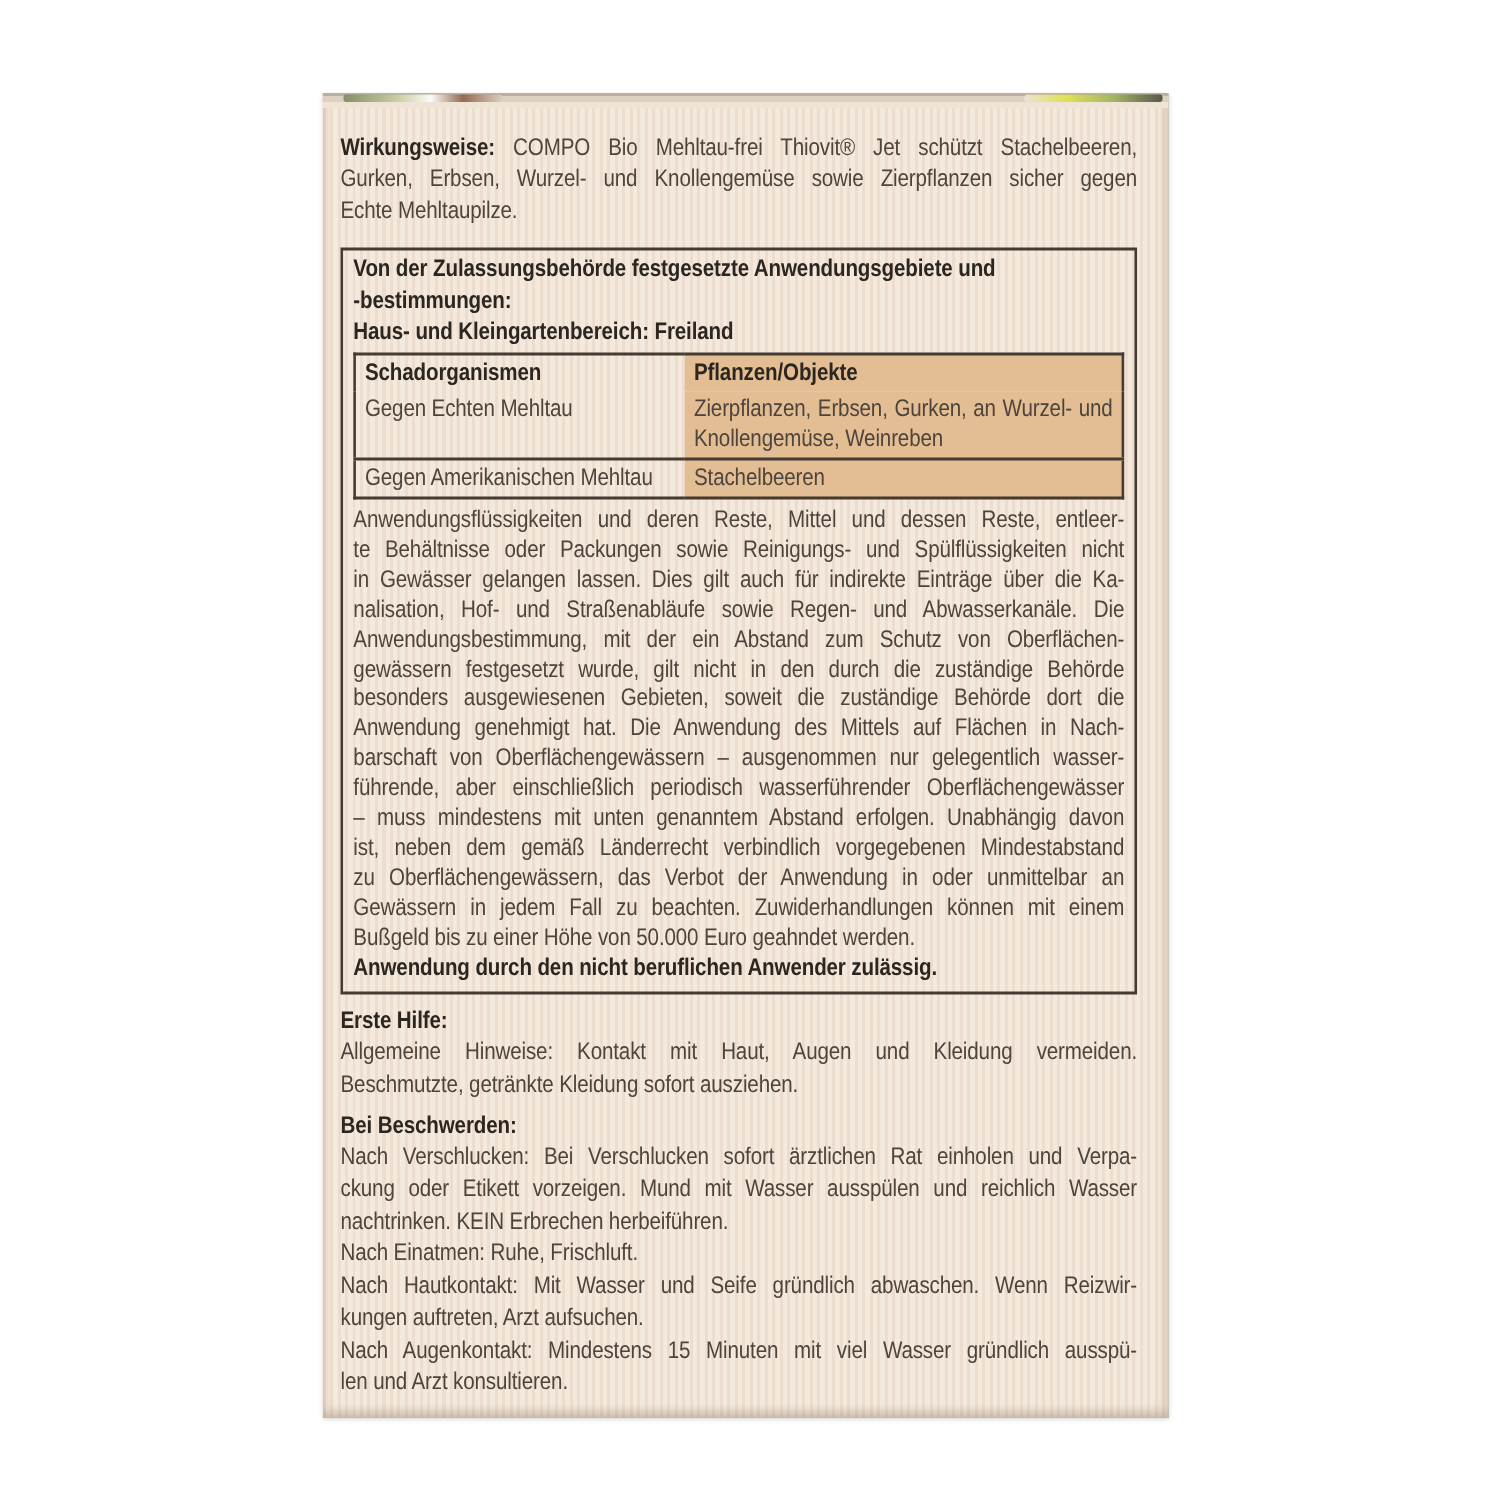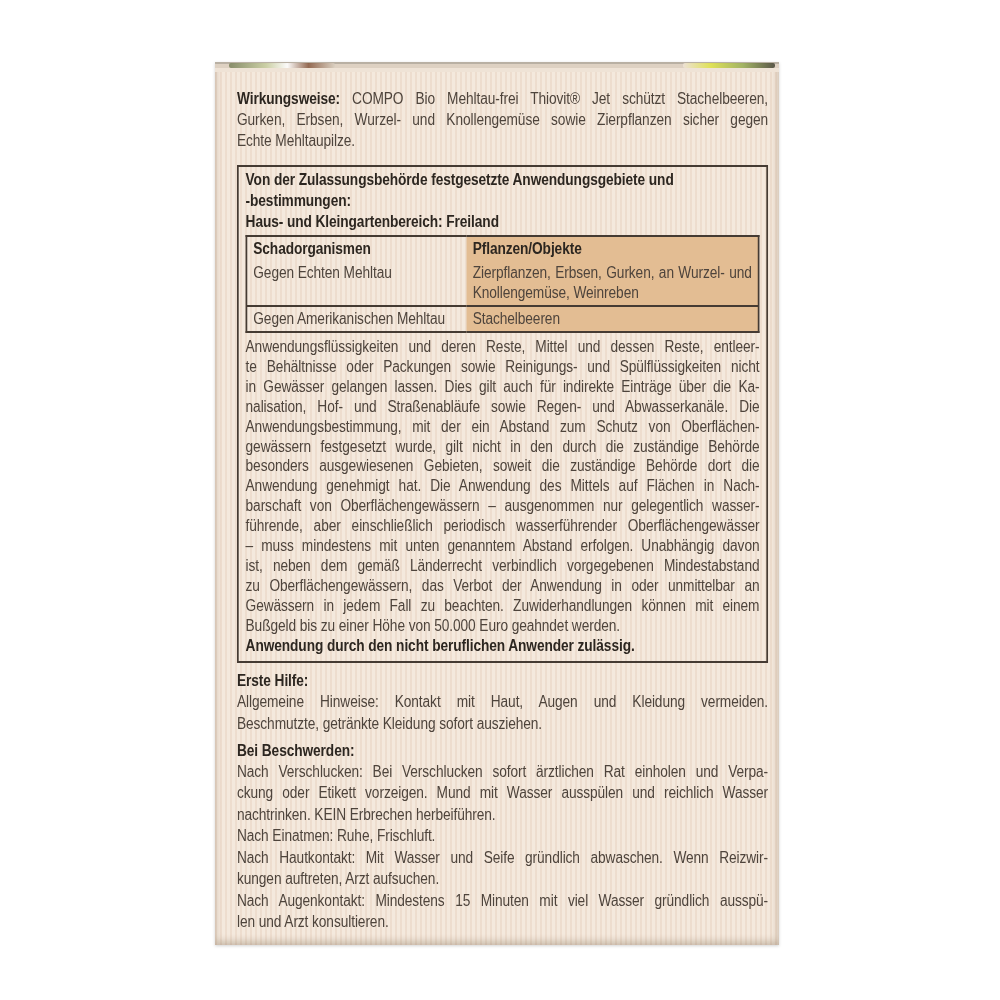--- a/index.html
+++ b/index.html
@@ -22,21 +22,21 @@
   }
   .flap {
     position:relative; height:10px; width:100%;
     background:linear-gradient(#b9b0a3 0 2px, #ded1c2 2px 6px, #efe3d6 6px 10px);
   }
   .smudge { position:absolute; top:1px; height:5px; border-radius:2px; opacity:.9; }
   .smudge.left  { left:14px;  width:106px;
     background:linear-gradient(90deg,#7e8560,#c9cfa2 35%,#ffffff 55%,#8c5f46 75%,#d9cfc0); }
   .smudge.right { right:4px; width:92px;
     background:linear-gradient(90deg,#efe3d6,#dfe34b 30%,#9cb05a 65%,#4c4a3c); }
-  .content { padding:16px 0 0 22px; }
+  .content { padding:16px 0 0 12px; }
   .ts { width:620px; transform:scaleX(0.8565); transform-origin:0 0; }
   .line { line-height:21px; font-size:16px; letter-spacing:-0.1px; text-align:justify; }
   .stretch { text-align-last:justify; }
   .b { font-weight:bold; color:#2c2620; }
   .bigbox {
     margin-top:14px; border:2px solid #453b33; padding:2px 8px 5px 8px;
   }
   .bb-head .line { line-height:21px; }
   .bigbox .para .line { line-height:19.9px; }
   table.pests {

